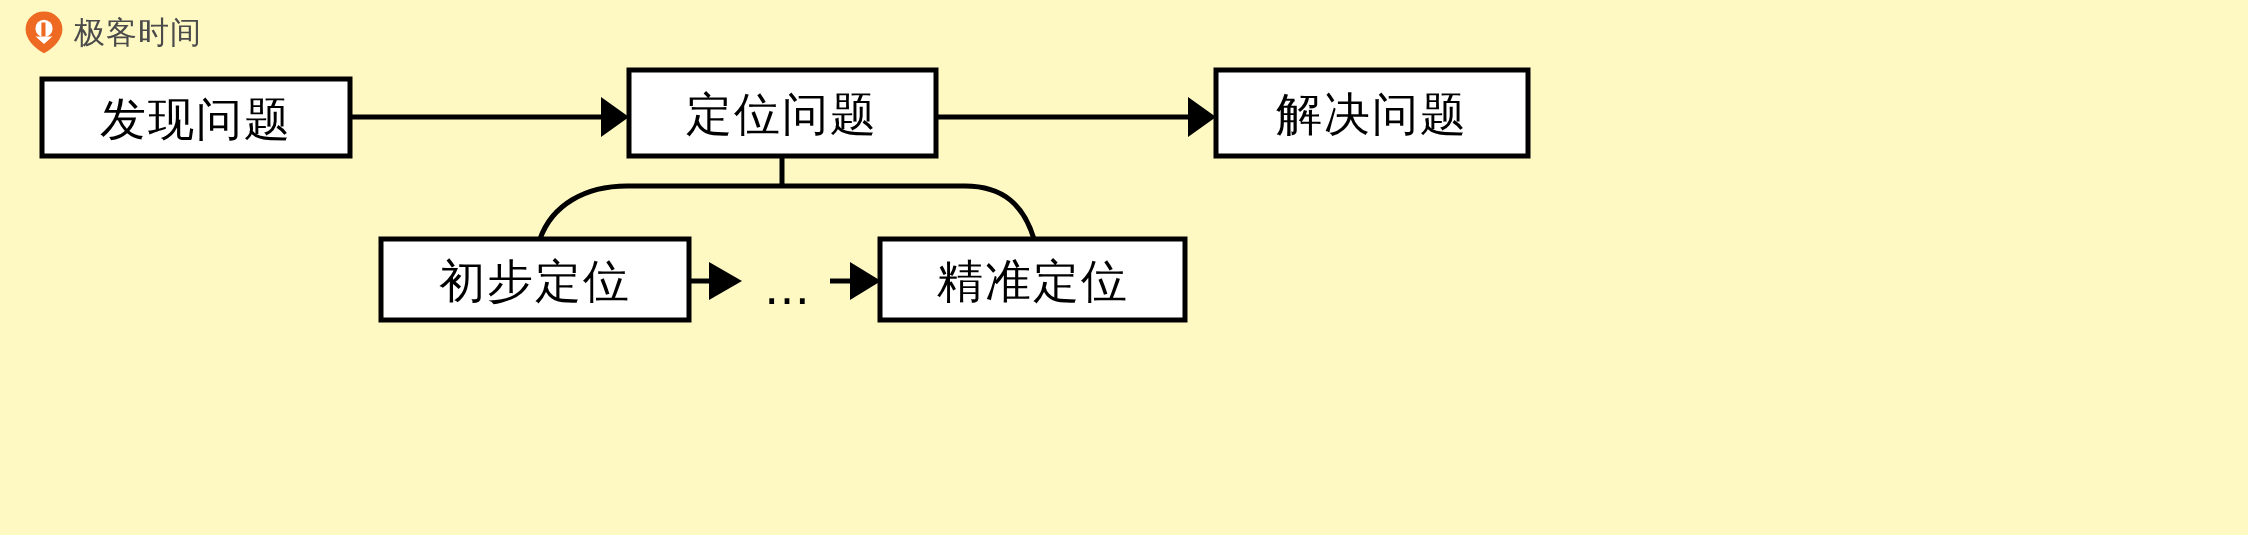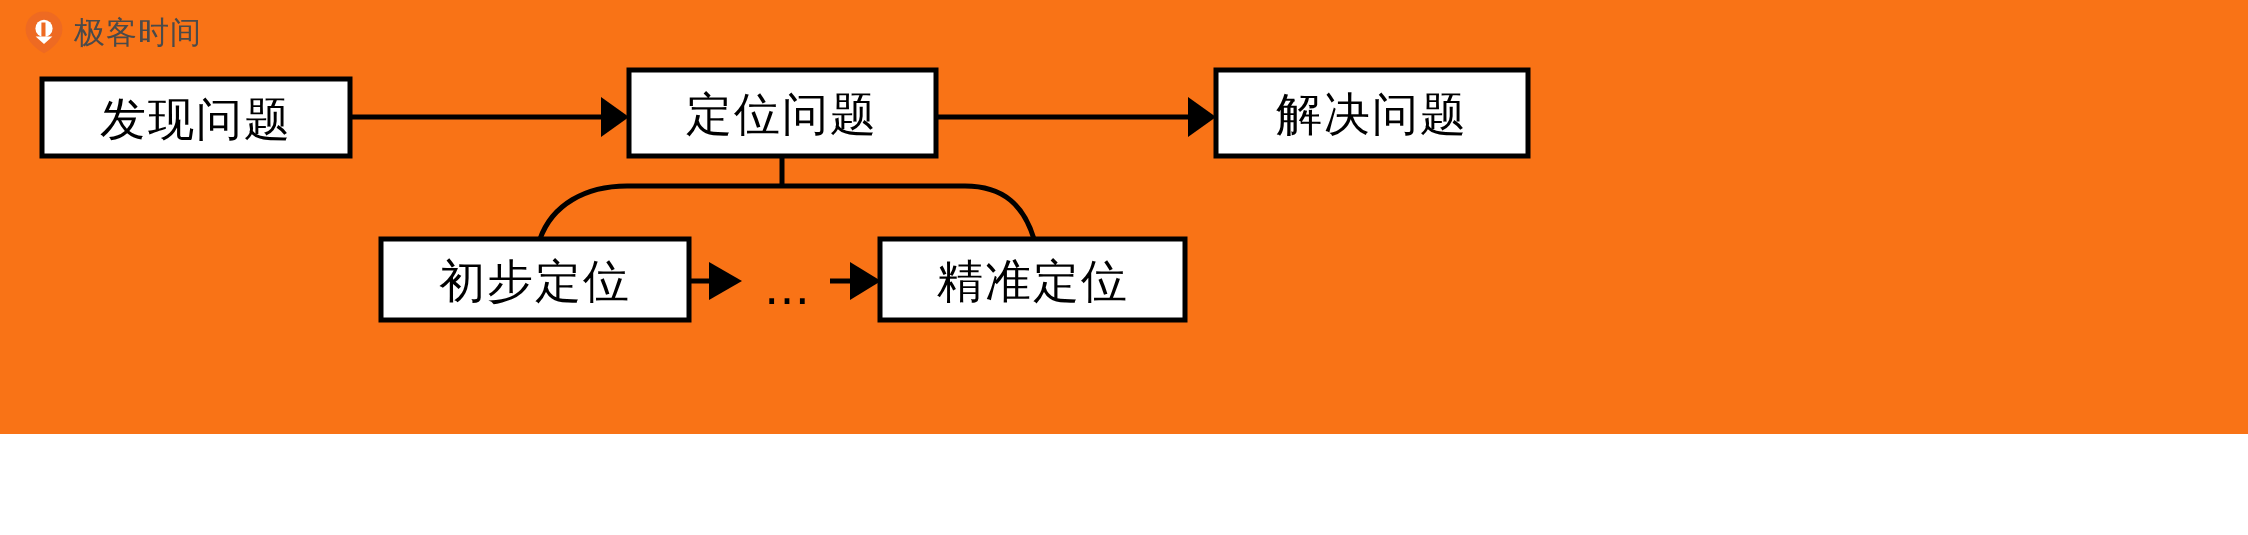--- a/index.html
+++ b/index.html
@@ -9,22 +9,22 @@
   }
   body {
     width: 2248px;
     height: 535px;
     overflow: hidden;
     font-family: "DejaVu Sans", "Liberation Sans", sans-serif;
   }
   #canvas {
     position: relative;
     width: 2248px;
-    height: 434px;
-    background: #f97316;
+    height: 535px;
+    background: #fef9c3;
   }
 
   
   .brand {
     position: absolute;
     left: 24px;
     top: 8px;
     display: flex;
     align-items: center;
     gap: 10px;

